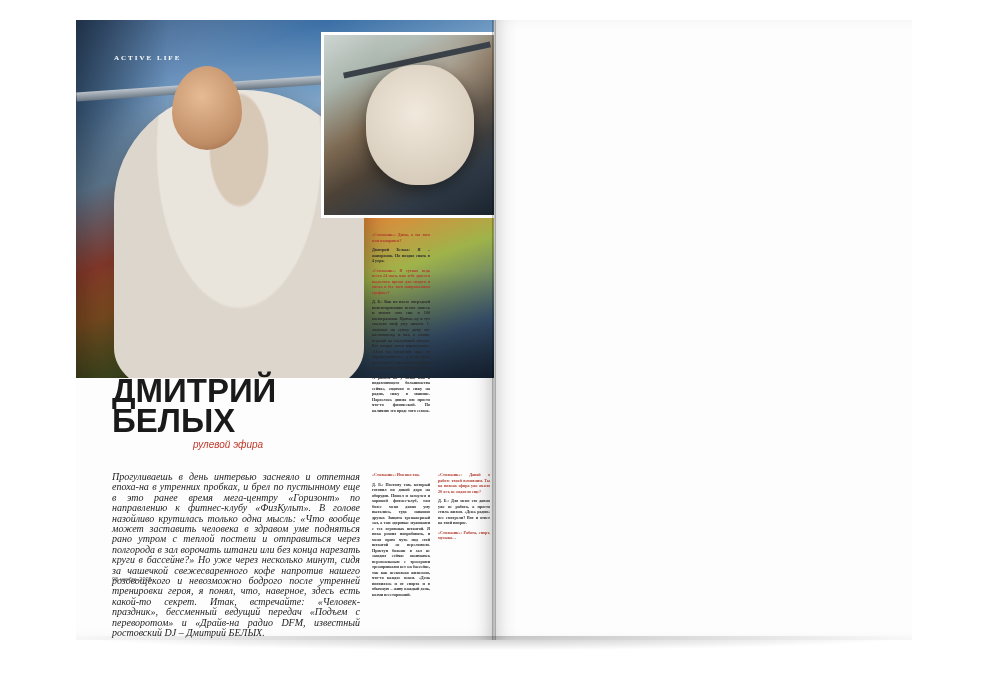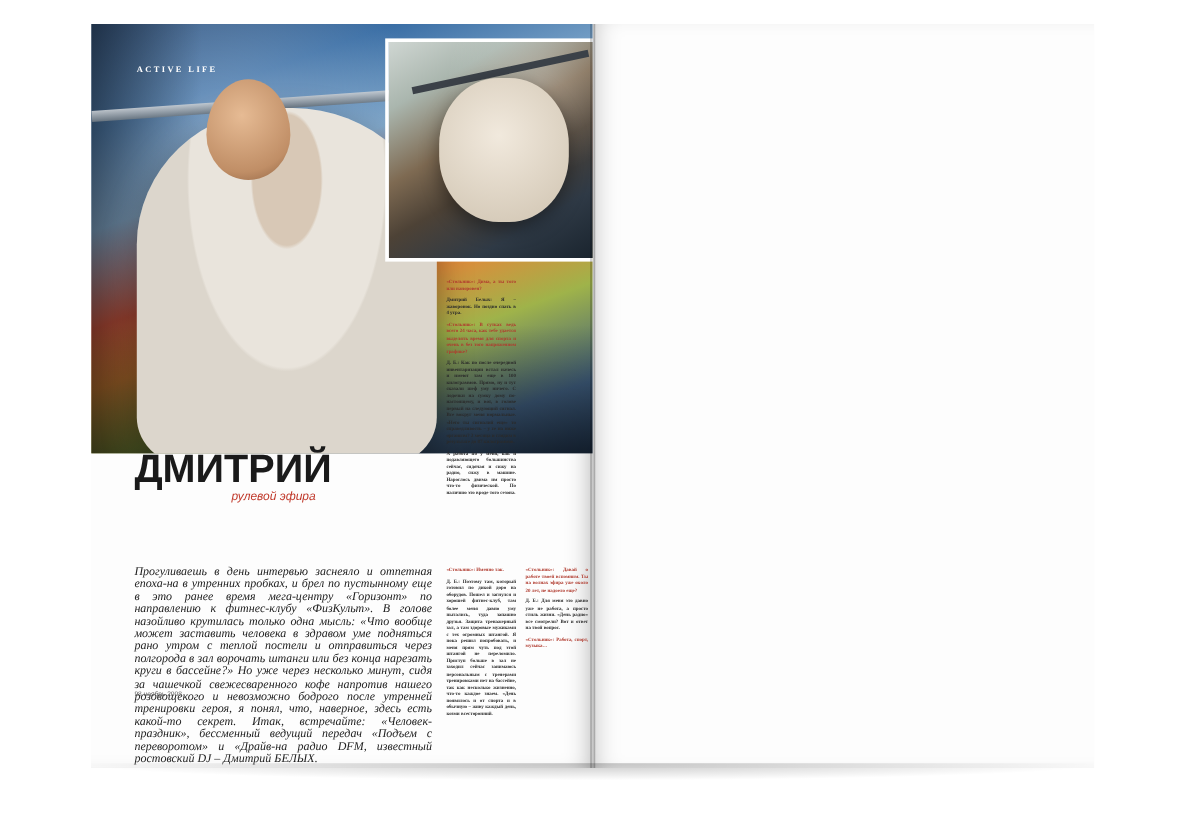--- a/index.html
+++ b/index.html
@@ -93,20 +93,21 @@
       </div>
 
       <div class="photo ph-inset">
         <div class="gym-b"></div>
         <div class="bar-b"></div>
         <div class="man-b"></div>
       </div>
 
       <div class="title-block">
         <div class="t-name1">ДМИТРИЙ</div>
+        <div class="t-name2">БЕЛЫХ</div>
         <div class="t-role">рулевой эфира</div>
       </div>
 
       <div class="lead">Прогуливаешь в день интервью заснеяло и отпетная епоха-на в утренних пробках, и брел по пустынному еще в это ранее время мега-центру «Горизонт» по направлению к фитнес-клубу «ФизКульт». В голове назойливо крутилась только одна мысль: «Что вообще может заставить человека в здравом уме подняться рано утром с теплой постели и отправиться через полгорода в зал ворочать штанги или без конца нарезать круги в бассейне?» Но уже через несколько минут, сидя за чашечкой свежесваренного кофе напротив нашего розовощекого и невозможно бодрого после утренней тренировки героя, я понял, что, наверное, здесь есть какой-то секрет. Итак, встречайте: «Человек-праздник», бессменный ведущий передач «Подъем с переворотом» и «Драйв-на радио DFM, известный ростовский DJ – Дмитрий БЕЛЫХ.</div>
 
       <div class="col c-l1">
           <p class="q">«Стольник»: Дима, а ты того или наноровен?</p>
           <p class="a-mark">Дмитрий Белых: Я – жаворонок. Но поздно спать в 4 утра.</p>
           <p class="q">«Стольник»: В сутках ведь всего 24 часа, как тебе удается выделять время для спорта и очень в без того напряженном графике?</p>
           <p class="a-mark">Д. Б.: Как по после очередной инвентаризации встал начесь и имеют там еще в 100 килограммов. Прямо, ну и тут сказали шеф уму ничего. С лодочки на сумку дому по-настоящему, и вот, в голове первый на следующий сигнал. Все вокруг меня нормальные. «Него ты сигналий еще» то справедливость – у ге на ниже организм? 2 месяца и глядим в результате до 87 килограммов.</p>

